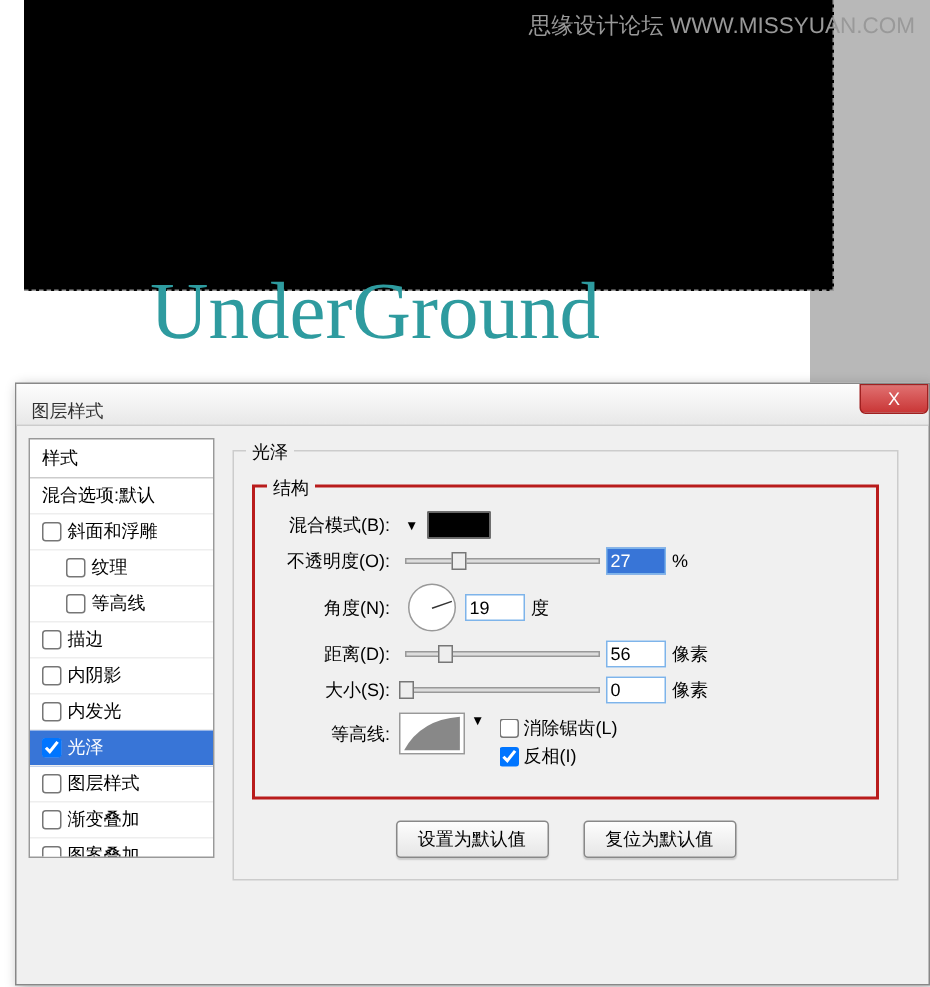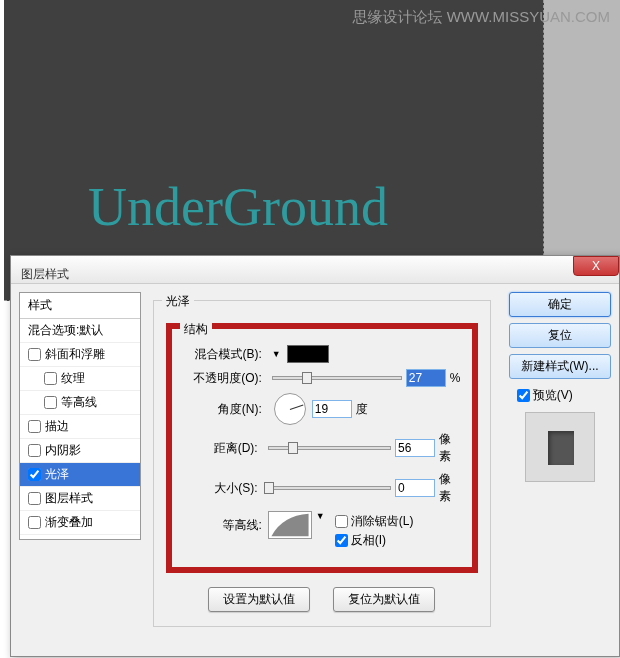--- a/index.html
+++ b/index.html
@@ -1,34 +1,34 @@
 <!DOCTYPE html>
 <html><head>
 <meta charset="utf-8">
 <style>
 * { box-sizing: border-box; margin: 0; padding: 0; }
 body { font-family: "Microsoft YaHei", SimSun, sans-serif; font-size: 12px; background: #fff; width: 620px; height: 658px; position: relative; overflow: hidden; }
 .watermark { position: absolute; top: 8px; right: 10px; color: #999; font-size: 15px; z-index: 10; }
-.canvas-area { position: absolute; top: 0; left: 4px; width: 540px; height: 301px; background: #404040; border-right: 1px dashed #999; border-bottom: 1px dashed #999; }
+.canvas-area { position: absolute; top: 0; left: 16px; width: 540px; height: 194px; background: #000000; border-right: 1px dashed #999; border-bottom: 1px dashed #999; }
 .bg-gray { position: absolute; top: 0; left: 540px; right: 0; height: 255px; background: #b8b8b8; }
 .underground-text { position: absolute; top: 176px; left: 84px; font-size: 54px; font-family: Georgia, serif; color: #2e9b9f; letter-spacing: 0px; }
 .dialog { position: absolute; top: 255px; left: 10px; width: 610px; height: 402px; background: #f0f0f0; border: 1px solid #888; box-shadow: 2px 2px 8px rgba(0,0,0,0.3); }
 .titlebar { height: 28px; background: linear-gradient(#fdfdfd, #e8e8e8); border-bottom: 1px solid #ccc; display: flex; align-items: flex-end; padding: 0 0 0 10px; position: relative; }
 .titlebar-text { font-size: 12px; color: #333; }
 .close-btn { position: absolute; right: 0; top: 0; width: 46px; height: 20px; background: linear-gradient(#e07070, #c93636); border: 1px solid #a02020; border-radius: 0 0 4px 4px; color: #fff; text-align: center; line-height: 18px; font-size: 12px; cursor: pointer; }
 .dialog-body { display: flex; padding: 8px; height: calc(100% - 28px); }
-.left-panel { width: 124px; border: 1px solid #999; background: #fff; height: 248px; overflow: hidden; }
+.left-panel { width: 124px; border: 1px solid #999; background: #fff; height: 280px; overflow: hidden; }
 .left-header { padding: 4px 8px; border-bottom: 1px solid #ccc; font-size: 12px; }
 .left-item { padding: 3px 8px; border-bottom: 1px solid #eee; display: flex; align-items: center; font-size: 12px; cursor: pointer; }
 .left-item.selected { background: #3875d7; color: #fff; }
 .left-item input[type="checkbox"] { margin-right: 4px; }
 .center-panel { flex: 1; padding: 0 12px; }
 .group-box { border: 1px solid #ccc; padding: 10px 12px 14px; position: relative; margin-top: 8px; }
 .group-title { position: absolute; top: -8px; left: 8px; background: #f0f0f0; padding: 0 4px; font-size: 12px; }
-.sub-group { border: 6px solid #b91c1c; padding: 10px; position: relative; margin-top: 12px; }
+.sub-group { border: 2px solid #b91c1c; padding: 10px; position: relative; margin-top: 12px; }
 .sub-title { position: absolute; top: -8px; left: 8px; background: #f0f0f0; padding: 0 4px; font-size: 12px; }
 .row { display: flex; align-items: center; margin: 6px 0; font-size: 12px; }
 .row-label { width: 80px; text-align: right; margin-right: 6px; }
 .combo { border: 1px solid #999; background: #fff; padding: 1px 4px; width: 100px; height: 20px; display: inline-flex; align-items: center; justify-content: space-between; }
 .combo-arrow { font-size: 9px; }
 .swatch { width: 42px; height: 18px; background: #000; border: 1px solid #666; margin-left: 6px; }
 .slider-track { width: 130px; height: 4px; background: #ddd; border: 1px solid #999; position: relative; margin: 0 4px; }
 .slider-thumb { position: absolute; width: 10px; height: 12px; background: #eee; border: 1px solid #777; top: -5px; transform: translateX(-50%); }
 .num-input { width: 40px; height: 18px; border: 1px solid #7eb4ea; padding: 0 2px; font-size: 12px; text-align: left; background: #fff; }
 .num-input.hl { background: #3875d7; color: #fff; }
@@ -81,20 +81,24 @@
             <input type="checkbox" style="">
             <span>等高线</span>
           </div>
           <div class="left-item" style="padding-left: 8px;">
             <input type="checkbox" style="">
             <span>描边</span>
           </div>
           <div class="left-item" style="padding-left: 8px;">
             <input type="checkbox" style="">
             <span>内阴影</span>
+          </div>
+          <div class="left-item" style="padding-left: 8px;">
+            <input type="checkbox" style="">
+            <span>内发光</span>
           </div>
           <div class="left-item selected" style="padding-left: 8px;">
             <input type="checkbox" checked="" style="">
             <span>光泽</span>
           </div>
           <div class="left-item" style="padding-left: 8px;">
             <input type="checkbox" style="">
             <span>图层样式</span>
           </div>
           <div class="left-item" style="padding-left: 8px;">
@@ -181,26 +185,14 @@
             </div>
           </div>
         </div>
         <div class="btn-row">
           <button class="ps-btn">设置为默认值</button>
           <button class="ps-btn">复位为默认值</button>
         </div>
       </div>
     </div>
 
-    <div class="right-panel">
-      <button class="right-btn default">确定</button>
-      <button class="right-btn">复位</button>
-      <button class="right-btn">新建样式(W)...</button>
-      <div class="preview-chk">
-        <input type="checkbox" checked="" style="">
-        <span>预览(V)</span>
-      </div>
-      <div class="preview-box">
-        <div class="preview-inner"></div>
-      </div>
-    </div>
   </div>
 </div>
 
 </body></html>

